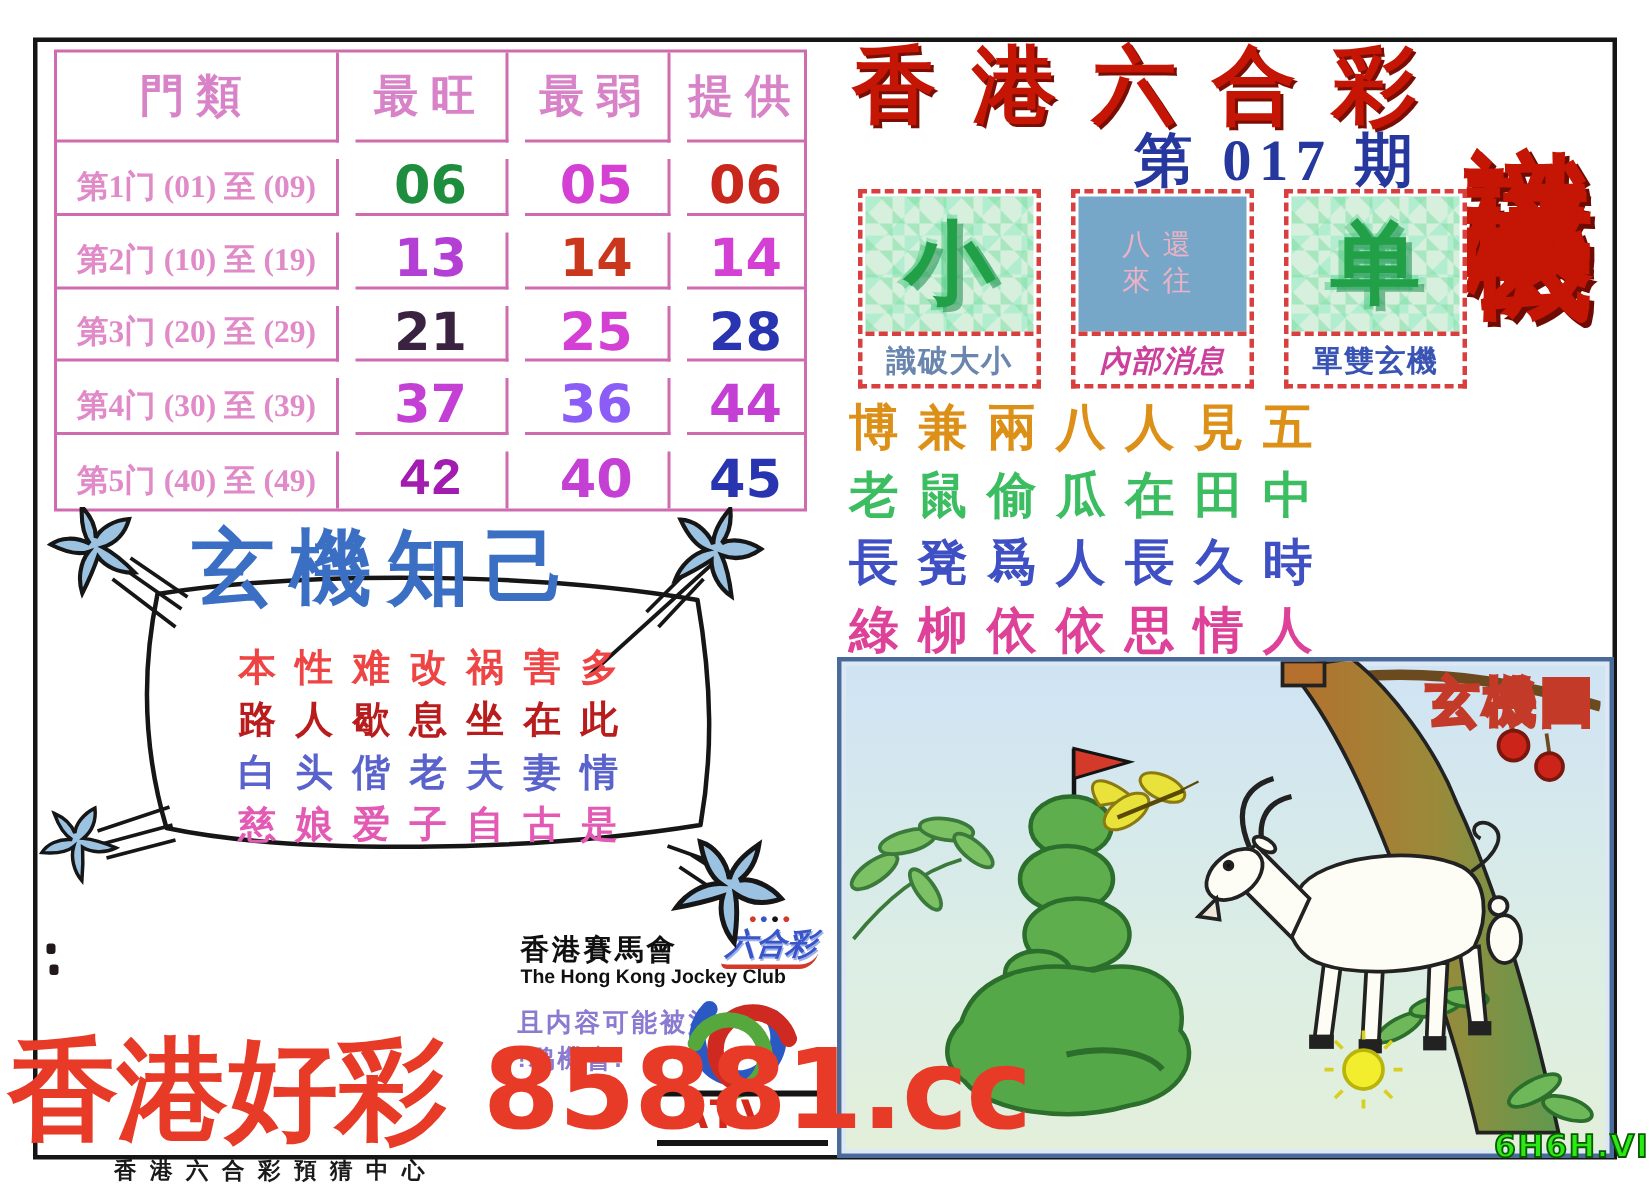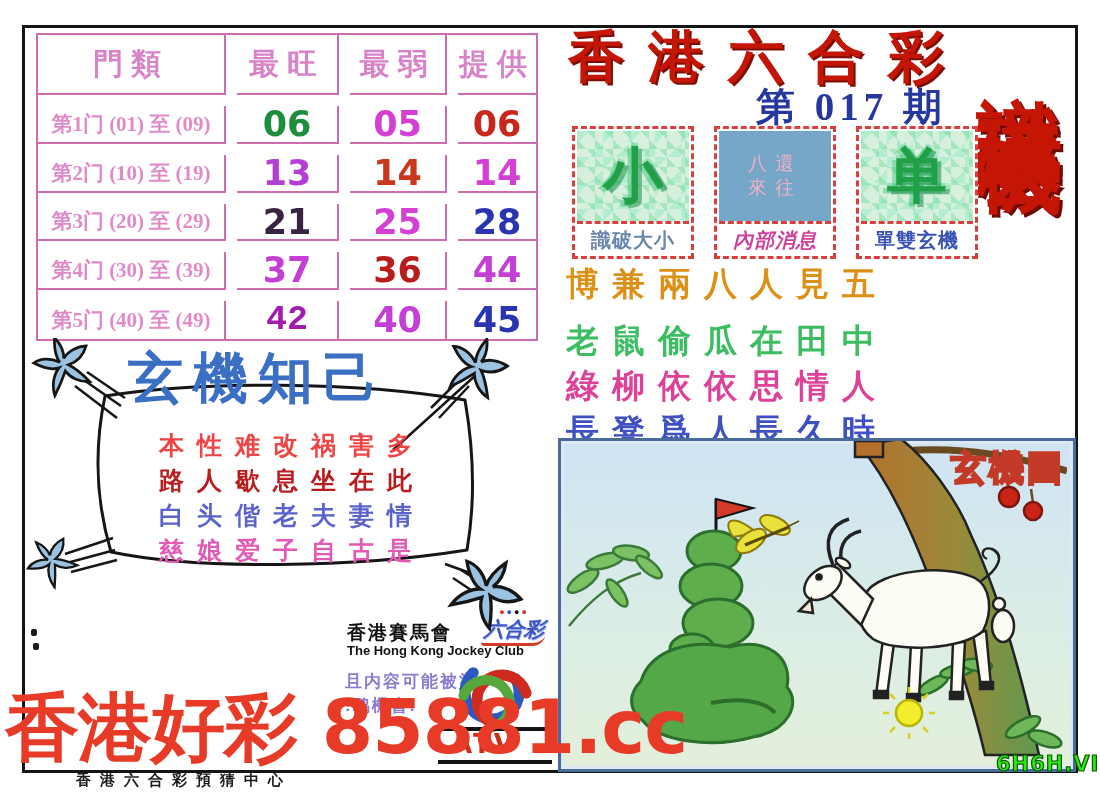--- a/index.html
+++ b/index.html
@@ -64,21 +64,21 @@
       background-size:18px 18px,26px 26px;}
   .mosaic-glyph{font-size:60px;font-weight:900;color:#21a047;line-height:1;
       text-shadow:4px 3px 0 rgba(25,140,75,.55),-4px 2px 0 rgba(70,195,120,.5),0 -3px 0 rgba(110,215,160,.55);}
   .bluebox{background:#76a6c8;}
   .bluerow{font-size:19px;font-weight:400;color:#eab2c4;letter-spacing:8px;line-height:1.25;
            font-family:"Liberation Serif",serif;white-space:nowrap;}
   .caption{border-top:3px dashed #d84040;text-align:center;font-size:20px;font-weight:900;
            padding-top:3px;letter-spacing:1px;font-family:"Liberation Serif",serif;}
   .r-verses{position:absolute;left:566px;top:262px;z-index:5;}
   .r-verses div{font-size:33px;font-weight:900;letter-spacing:13px;line-height:45px;white-space:nowrap;
-                font-family:Liberation Serif, serif;}
+                font-family:Liberation Sans, sans-serif;}
   .v-title{position:absolute;left:968px;top:26px;height:420px;width:104px;
            writing-mode:vertical-rl;text-orientation:upright;font-size:86px;font-weight:900;
            color:#c41505;letter-spacing:12px;line-height:104px;font-family:"Liberation Serif",serif;
            text-shadow:3px 3px 0 #6e0c03;}
 
   
   .picbox{position:absolute;left:558px;top:438px;width:512px;height:328px;border:3px solid #4a6a9a;
           box-shadow:inset 0 0 0 3px #dce8f4;background:linear-gradient(#cfe3f4,#dceee4 62%,#e3efda);z-index:8;}
   .piclabel{position:absolute;right:8px;top:4px;font-size:35px;font-weight:900;letter-spacing:3px;
             color:#fff3ef;-webkit-text-stroke:2.5px #c43a28;font-family:"Liberation Serif",serif;z-index:9;white-space:nowrap;}
@@ -107,21 +107,21 @@
     <div class="cell num" style="color: rgb(201, 56, 28);">14</div>
     <div class="cell num lastc" style="color: rgb(212, 63, 212);">14</div>
 
     <div class="cell rowlab">第3门 (20) 至 (29)</div>
     <div class="cell num" style="color: rgb(58, 35, 64);">21</div>
     <div class="cell num" style="color: rgb(212, 63, 212);">25</div>
     <div class="cell num lastc" style="color: rgb(40, 52, 176);">28</div>
 
     <div class="cell rowlab">第4门 (30) 至 (39)</div>
     <div class="cell num" style="color: rgb(196, 63, 212);">37</div>
-    <div class="cell num" style="color: #b91c1c;">36</div>
+    <div class="cell num" style="color: #8b5cf6;">36</div>
     <div class="cell num lastc" style="color: rgb(196, 63, 212);">44</div>
 
     <div class="cell rowlab lastr">第5门 (40) 至 (49)</div>
     <div class="cell num lastr" style="color: #a21caf; font-family: Liberation Mono, monospace;">42</div>
     <div class="cell num lastr" style="color: rgb(196, 63, 212);">40</div>
     <div class="cell num lastc lastr" style="color: rgb(40, 52, 176);">45</div>
   </div>
 
   <svg class="banner-svg" width="520" height="300" viewBox="0 0 520 300">
     <path d="M 80 58 C 175 43 330 43 440 62 C 450 120 450 166 442 212 C 330 230 172 232 86 214 C 70 160 70 106 80 58 Z" fill="#ffffff" stroke="#161616" stroke-width="3" stroke-linejoin="round"></path>
@@ -200,23 +200,23 @@
     <div class="tipbox">
       <div class="box-art mosaic">
         <div class="mosaic-glyph">单</div>
       </div>
       <div class="caption" style="color: rgb(58, 84, 180);">單雙玄機</div>
     </div>
   </div>
 
   <div class="r-verses">
     <div style="color: rgb(220, 144, 24);">博兼兩八人見五</div>
-    <div style="color: rgb(61, 189, 98); margin-top: 12px;">老鼠偷瓜在田中</div>
+    <div style="color: rgb(61, 189, 98);">老鼠偷瓜在田中</div>
+    <div style="color: rgb(63, 80, 196);">長凳爲人長久時</div>
     <div style="color: rgb(222, 66, 152);">綠柳依依思情人</div>
-    <div style="color: rgb(63, 80, 196);">長凳爲人長久時</div>
   </div>
 
   <div class="v-title">識破玄機</div>
 
   <div class="picbox">
     <svg width="506" height="320" viewBox="0 0 506 320">
       <defs>
         <linearGradient id="tg" x1="0" y1="0" x2="1" y2="0">
           <stop offset="0" stop-color="#b5702d"></stop>
             <stop offset="0.55" stop-color="#9a8a3a"></stop>

